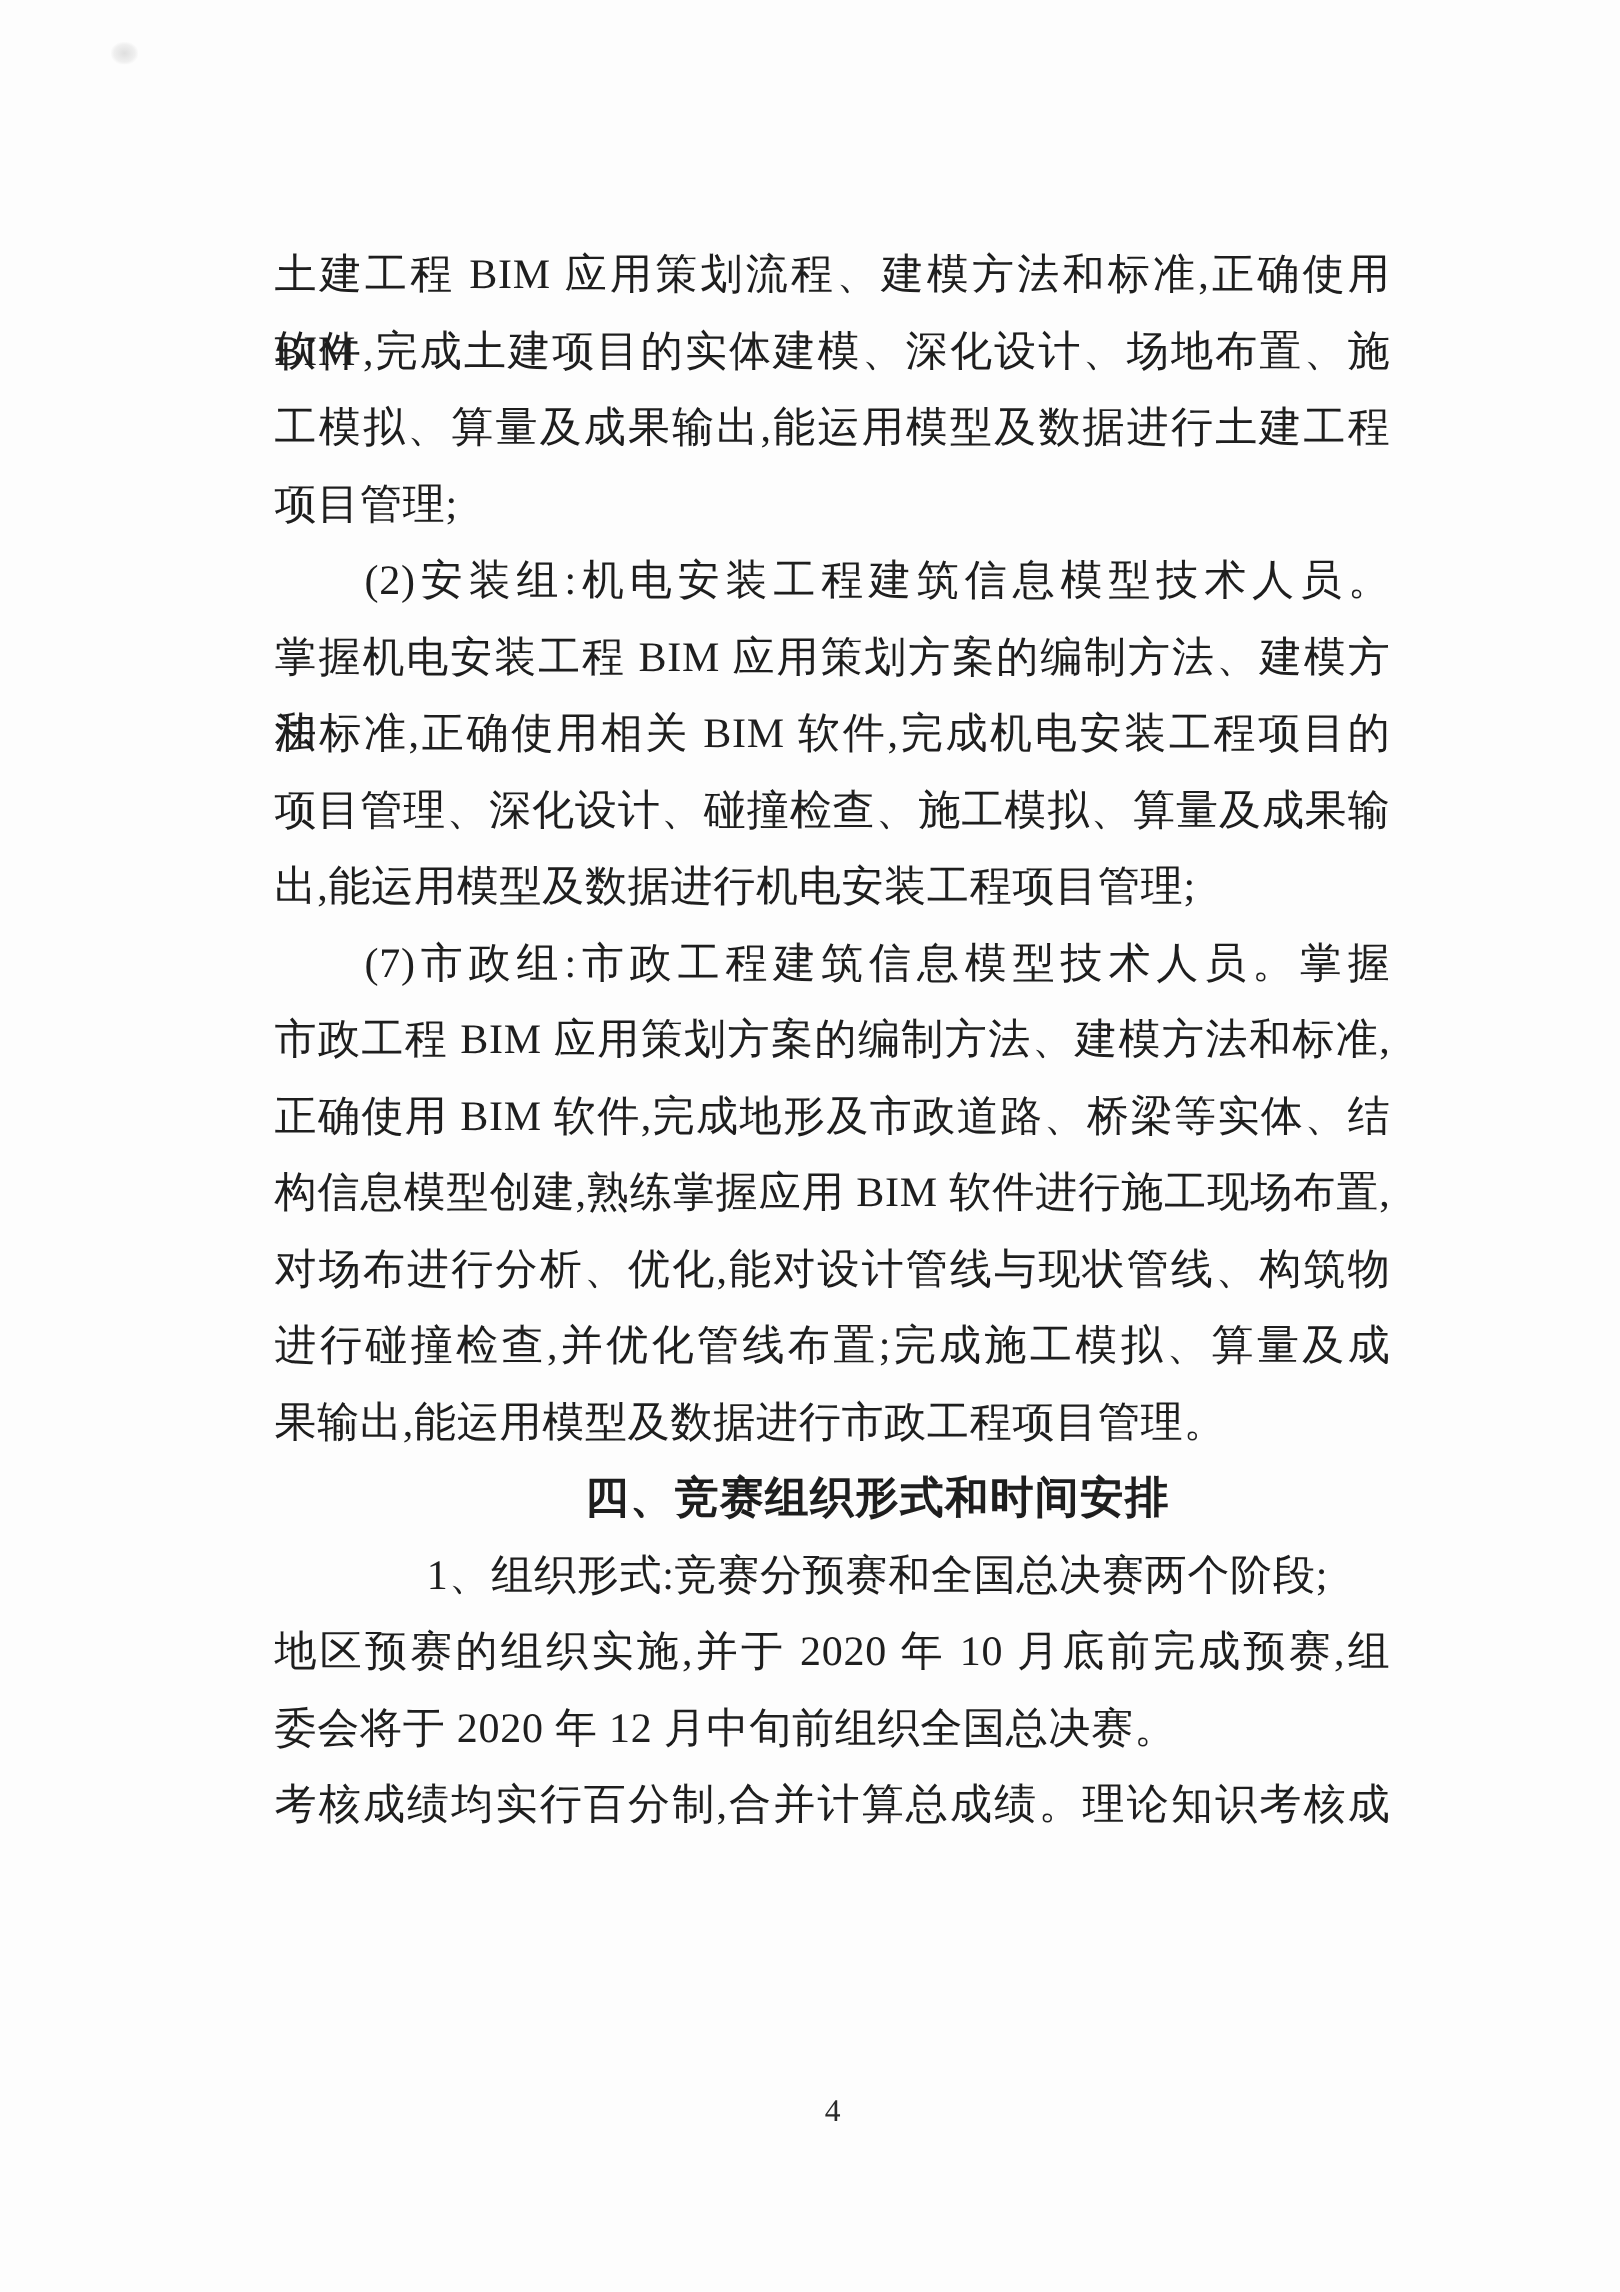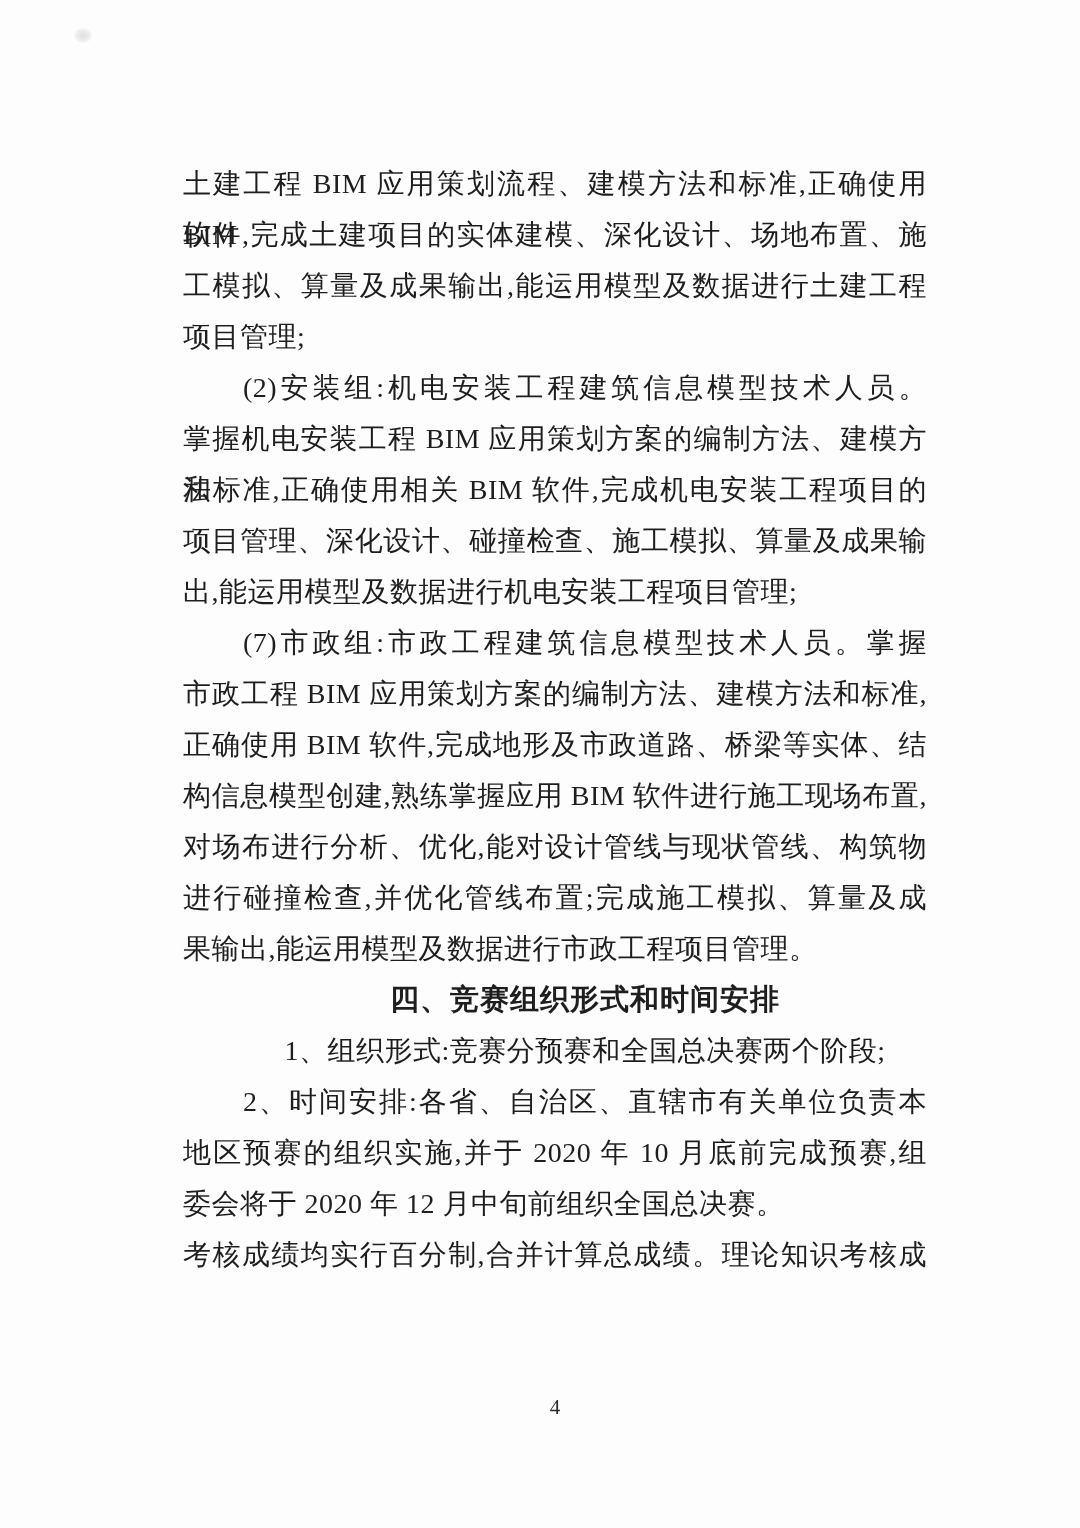--- a/index.html
+++ b/index.html
@@ -83,19 +83,18 @@
       <div class="line">出,能运用模型及数据进行机电安装工程项目管理;</div>
       <div class="line fill indent">(7)市政组:市政工程建筑信息模型技术人员。掌握</div>
       <div class="line fill">市政工程 BIM 应用策划方案的编制方法、建模方法和标准,</div>
       <div class="line fill">正确使用 BIM 软件,完成地形及市政道路、桥梁等实体、结</div>
       <div class="line fill">构信息模型创建,熟练掌握应用 BIM 软件进行施工现场布置,</div>
       <div class="line fill">对场布进行分析、优化,能对设计管线与现状管线、构筑物</div>
       <div class="line fill">进行碰撞检查,并优化管线布置;完成施工模拟、算量及成</div>
       <div class="line">果输出,能运用模型及数据进行市政工程项目管理。</div>
       <div class="line indent heading">四、竞赛组织形式和时间安排</div>
       <div class="line indent">1、组织形式:竞赛分预赛和全国总决赛两个阶段;</div>
-      <div class="line fill indent">2、时间安排:各省、自治区、直辖市有关单位负责本</div>
       <div class="line fill">地区预赛的组织实施,并于 2020 年 10 月底前完成预赛,组</div>
       <div class="line">委会将于 2020 年 12 月中旬前组织全国总决赛。</div>
       <div class="line fill">考核成绩均实行百分制,合并计算总成绩。理论知识考核成</div>
     </main>
   <div class="page-number">4</div>
 </div>
 
 </body></html>

